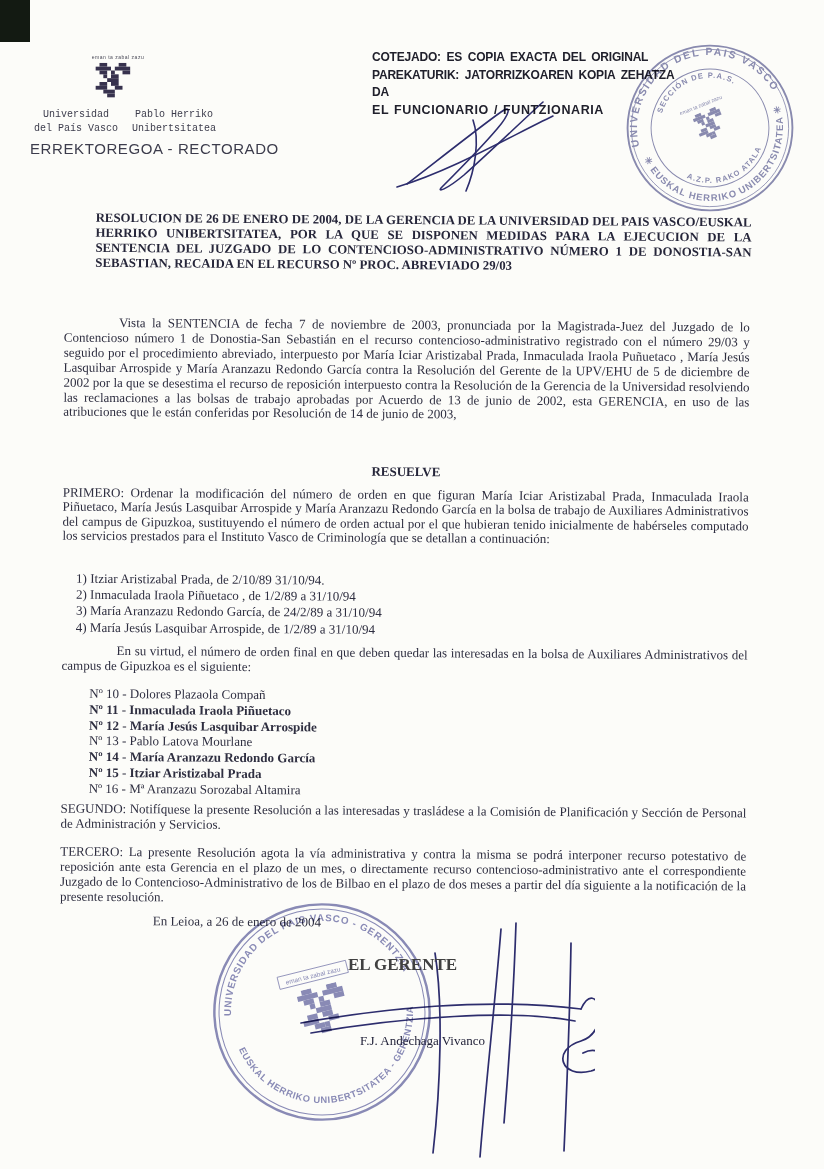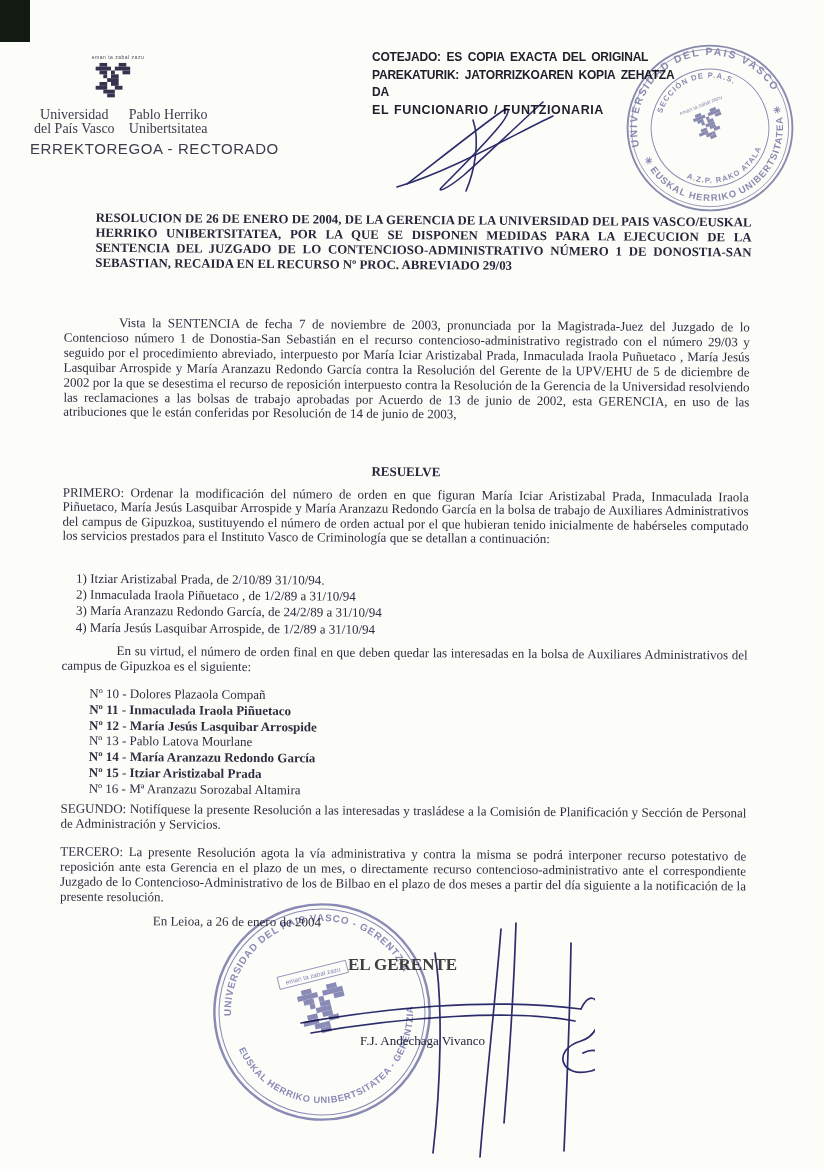--- a/index.html
+++ b/index.html
@@ -5,22 +5,22 @@
   html,body{margin:0;padding:0;background:#fcfcf9;}
   .page{position:relative;width:824px;height:1169px;background:#fcfcf9;overflow:hidden;
         font-family:"Liberation Serif", serif;color:#2e2e40;}
   .abs{position:absolute;}
   
   .corner-artifact{left:0;top:0;width:30px;height:42px;background:#131a12;}
   
   .motto-tiny{left:86px;top:54px;width:64px;font-family:"Liberation Sans",sans-serif;
               font-size:5px;text-align:center;color:#4a4a58;letter-spacing:.5px;}
   .header-logo{left:88px;top:61px;}
-  .org-names{left:34px;top:108px;width:190px;font-family:Liberation Serif, serif;
-             font-size:14px;line-height:14px;color:#3c3c4c;display:flex;gap:14px;}
+  .org-names{left:34px;top:108px;width:190px;font-family:Liberation Mono, monospace;
+             font-size:10px;line-height:14px;color:#3c3c4c;display:flex;gap:14px;}
   .org-col{text-align:center;white-space:pre-line;}
   .dept-line{left:30px;top:140px;font-family:"Liberation Sans",sans-serif;font-size:15px;
              letter-spacing:.6px;color:#3c3c4c;}
   
   .certify{left:372px;top:49px;width:320px;
            font-family:"Liberation Sans",sans-serif;font-weight:bold;color:#20202c;
            font-size:12px;line-height:17.5px;letter-spacing:-0.2px;word-spacing:2.5px;}
   .certify .l3{font-size:12.5px;letter-spacing:.6px;word-spacing:1px;}
   
   .doc-text{position:absolute;inset:0;transform:rotate(.4deg);transform-origin:400px 600px;}

